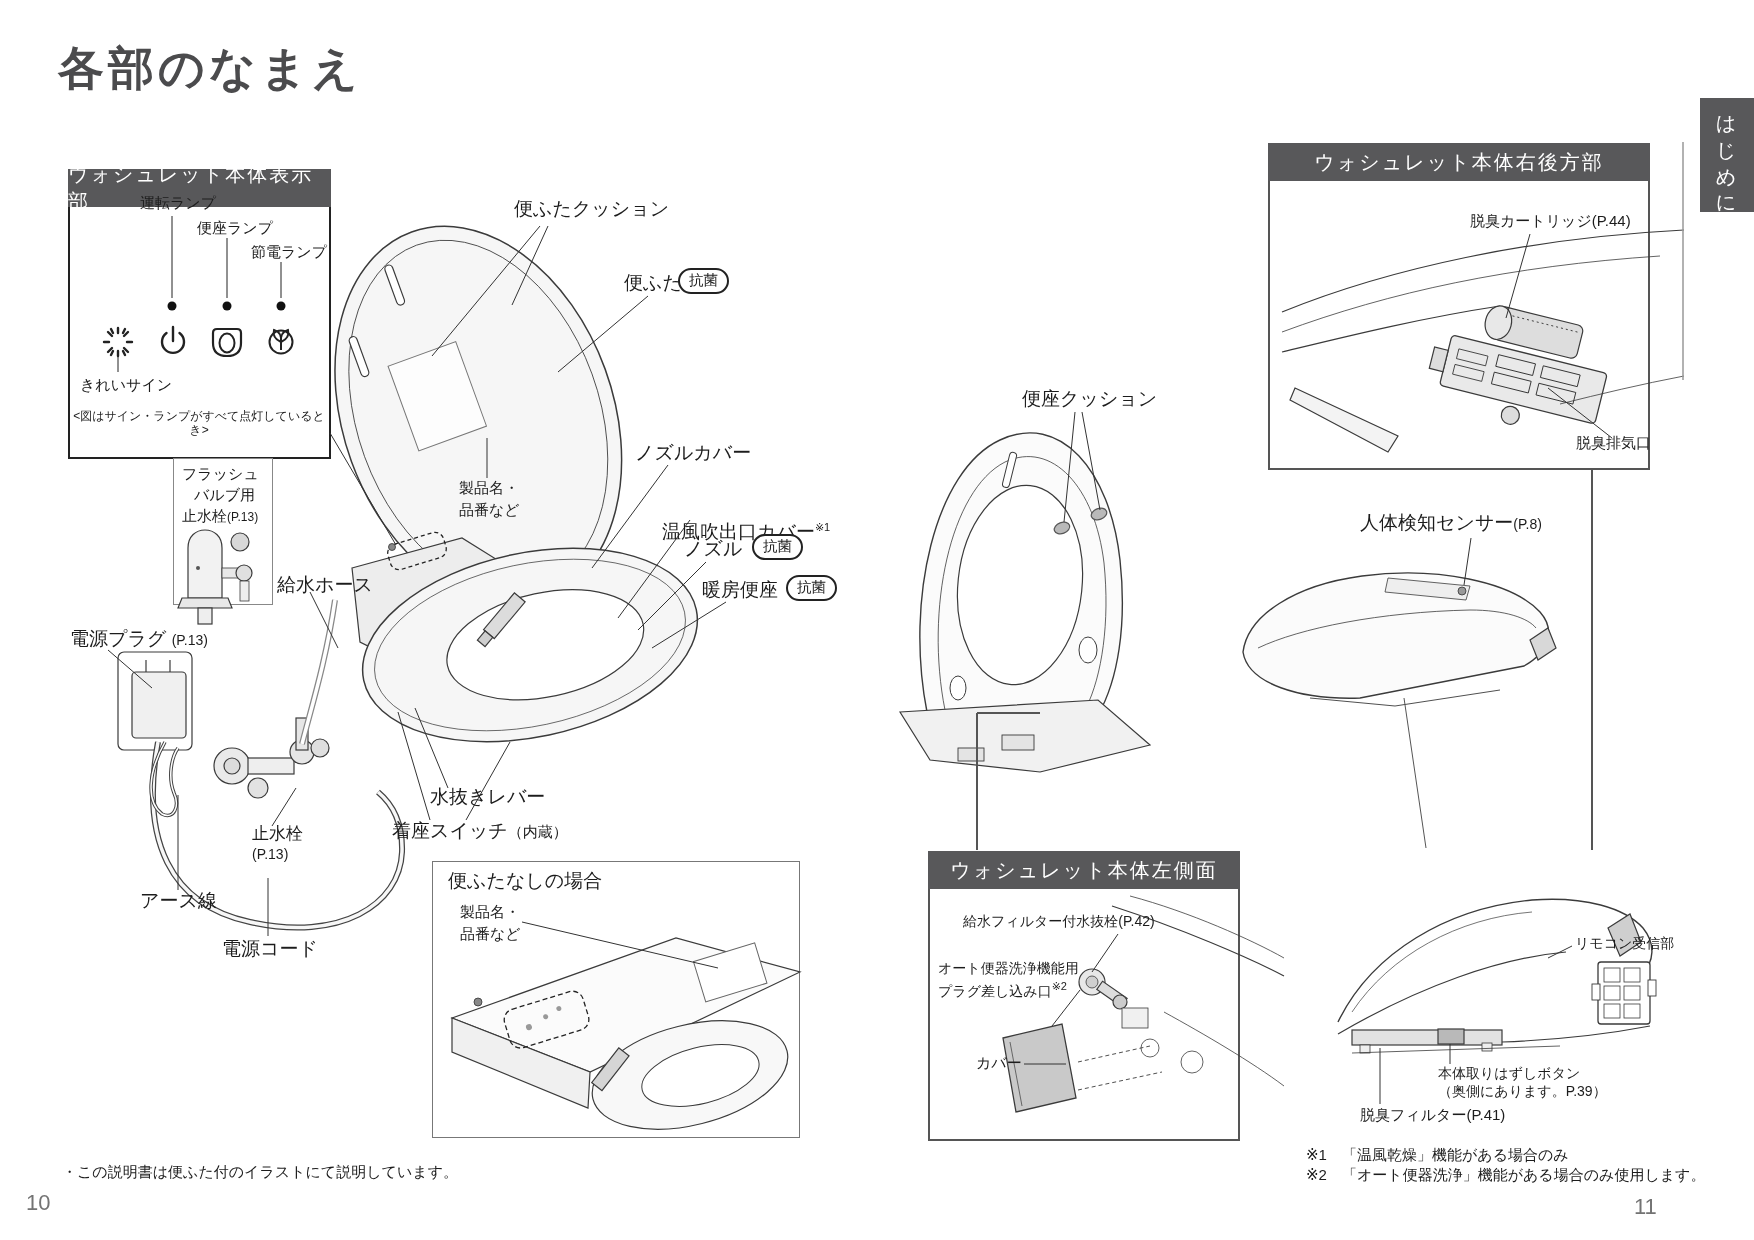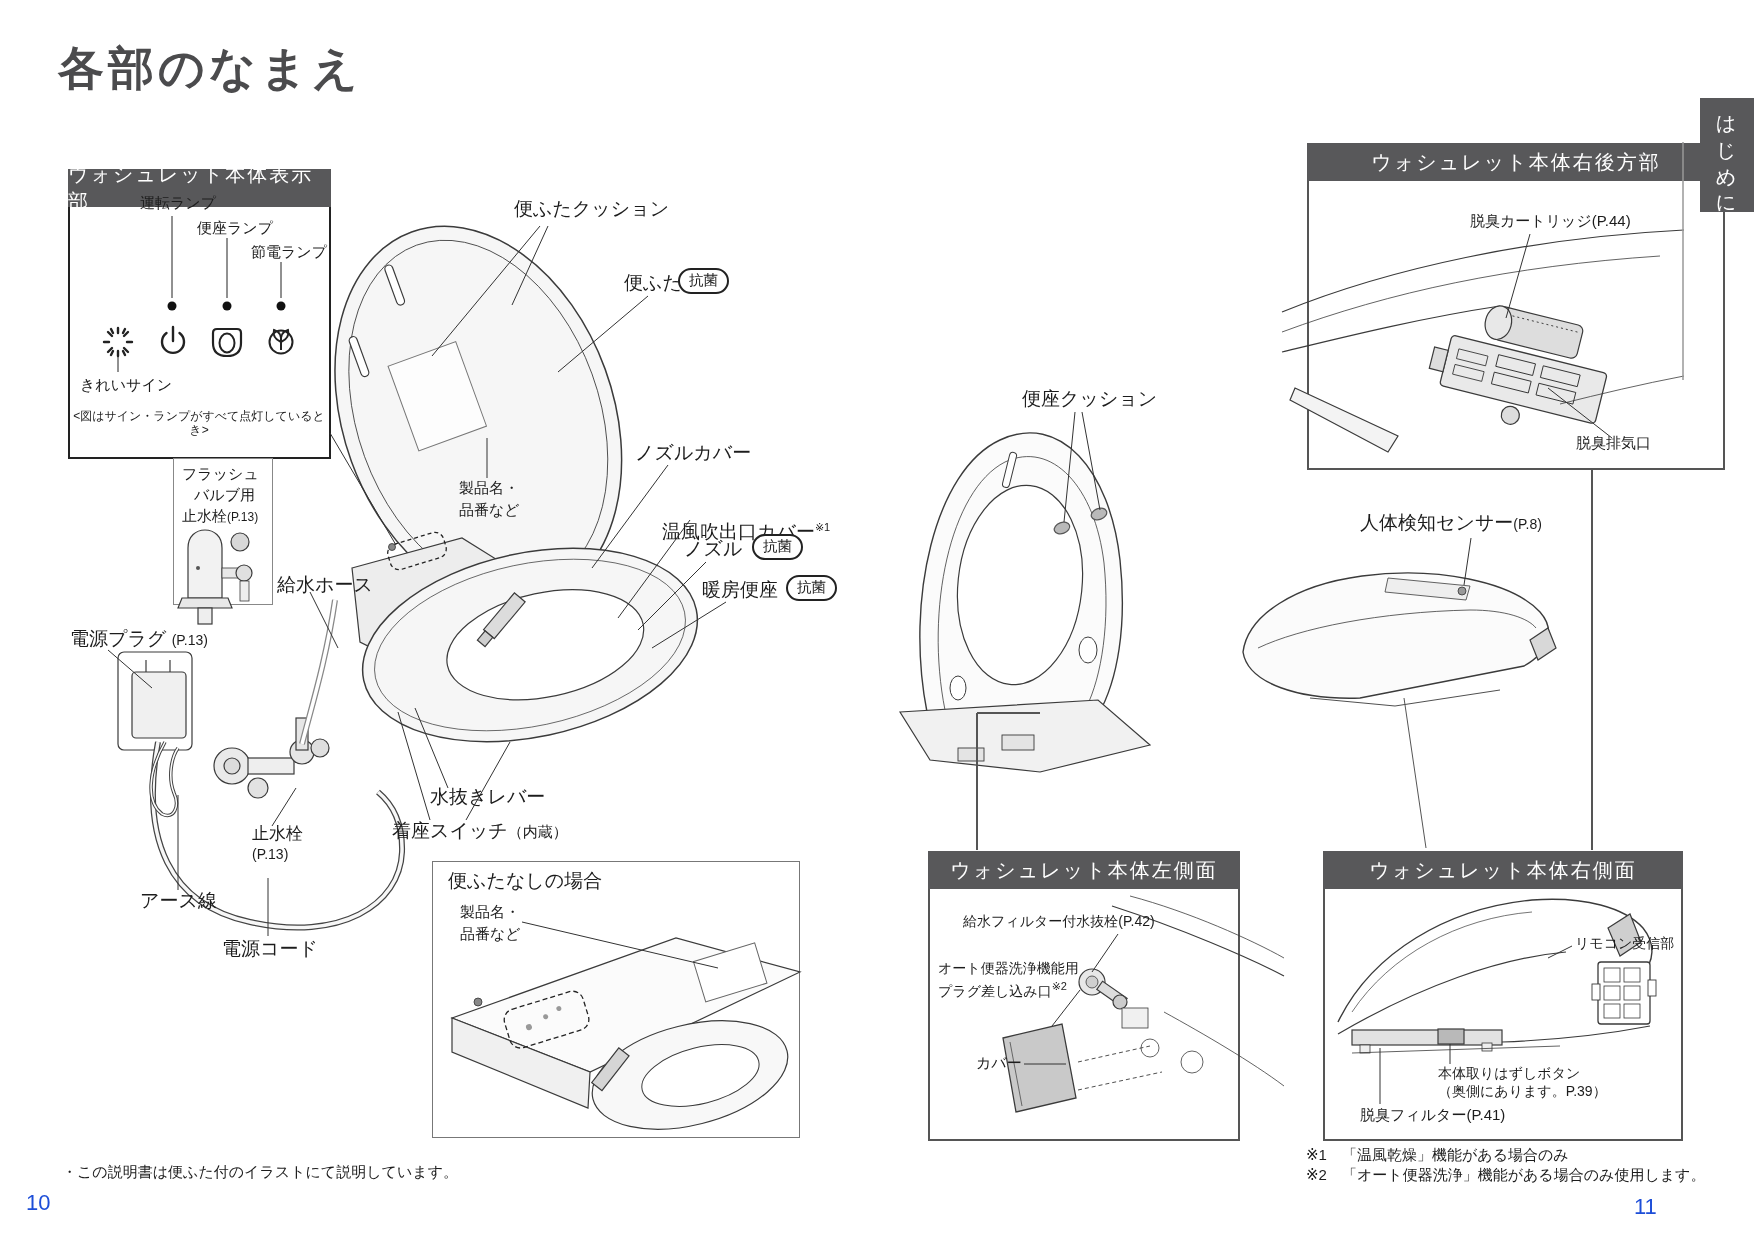--- a/index.html
+++ b/index.html
@@ -14,50 +14,47 @@
   .sup{font-size:11px;vertical-align:super;}
   .page-title{position:absolute;left:58px;top:38px;font-size:46px;font-weight:bold;
               color:#4b4b4d;letter-spacing:4px;z-index:3;}
   .panel{position:absolute;background:#fff;border:2px solid #555;z-index:1;box-sizing:border-box;}
   .panel-light{position:absolute;background:#fff;border:1px solid #888;z-index:1;box-sizing:border-box;}
   .panel-header{position:absolute;left:-2px;top:-2px;right:-2px;height:38px;background:#58585a;
                 color:#fff;display:flex;align-items:center;justify-content:center;
                 font-size:20px;letter-spacing:2px;z-index:2;}
   .pill{position:absolute;border:2px solid #222;border-radius:14px;font-size:14.5px;
         padding:1px 9px;line-height:1.35;z-index:3;background:#fff;}
-  .pagenum{position:absolute;font-size:22px;color:#1d4ed8;z-index:3;}
+  .pagenum{position:absolute;font-size:22px;color:#737373;z-index:3;}
   .side-tab{position:absolute;left:1700px;top:98px;width:54px;height:114px;background:#58585a;
             color:#fff;z-index:3;display:flex;align-items:center;justify-content:center;}
   .side-tab span{writing-mode:vertical-rl;font-size:20px;letter-spacing:4px;}
   svg.overlay{position:absolute;left:0;top:0;z-index:2;pointer-events:none;}
 </style>
 </head>
 <body>
 
 <div class="sheet">
 
   <div class="panel" style="left:68px;top:145px;width:263px;height:290px;border-color:#222;margin-top:24px;">
     <div class="panel-header">ウォシュレット本体表示部</div>
   </div>
 
   <div class="panel-light" style="left:173px;top:458px;width:100px;height:147px;"></div>
 
   <div class="panel-light" style="left:432px;top:861px;width:368px;height:277px;border-color:#777;"></div>
 
-  <div class="panel" style="left:1268px;top:143px;width:418px;height:327px;margin-left:39px;">
+  <div class="panel" style="left:1268px;top:143px;width:382px;height:327px;">
     <div class="panel-header">ウォシュレット本体右後方部</div>
   </div>
 
   <div class="panel" style="left:928px;top:851px;width:312px;height:290px;">
     <div class="panel-header">ウォシュレット本体左側面</div>
   </div>
 
-  <div class="panel" style="left:1323px;top:851px;width:360px;height:290px;">
-    <div class="panel-header">ウォシュレット本体右側面</div>
-  </div>
 
   <svg class="overlay" width="1754" height="1240" viewBox="0 0 1754 1240">
     <g stroke="#3b3b3b" fill="none" stroke-width="1.2">
 
       <g>
         <g transform="rotate(-20 480 420)">
           <ellipse cx="480" cy="415" rx="135" ry="195" fill="#f6f6f6" stroke-width="1.5"></ellipse>
           <ellipse cx="480" cy="415" rx="121" ry="181" stroke-width="0.8"></ellipse>
           <rect x="442" y="243" width="8" height="42" rx="4" fill="#fff"></rect>
           <rect x="384" y="298" width="8" height="42" rx="4" fill="#fff"></rect>

